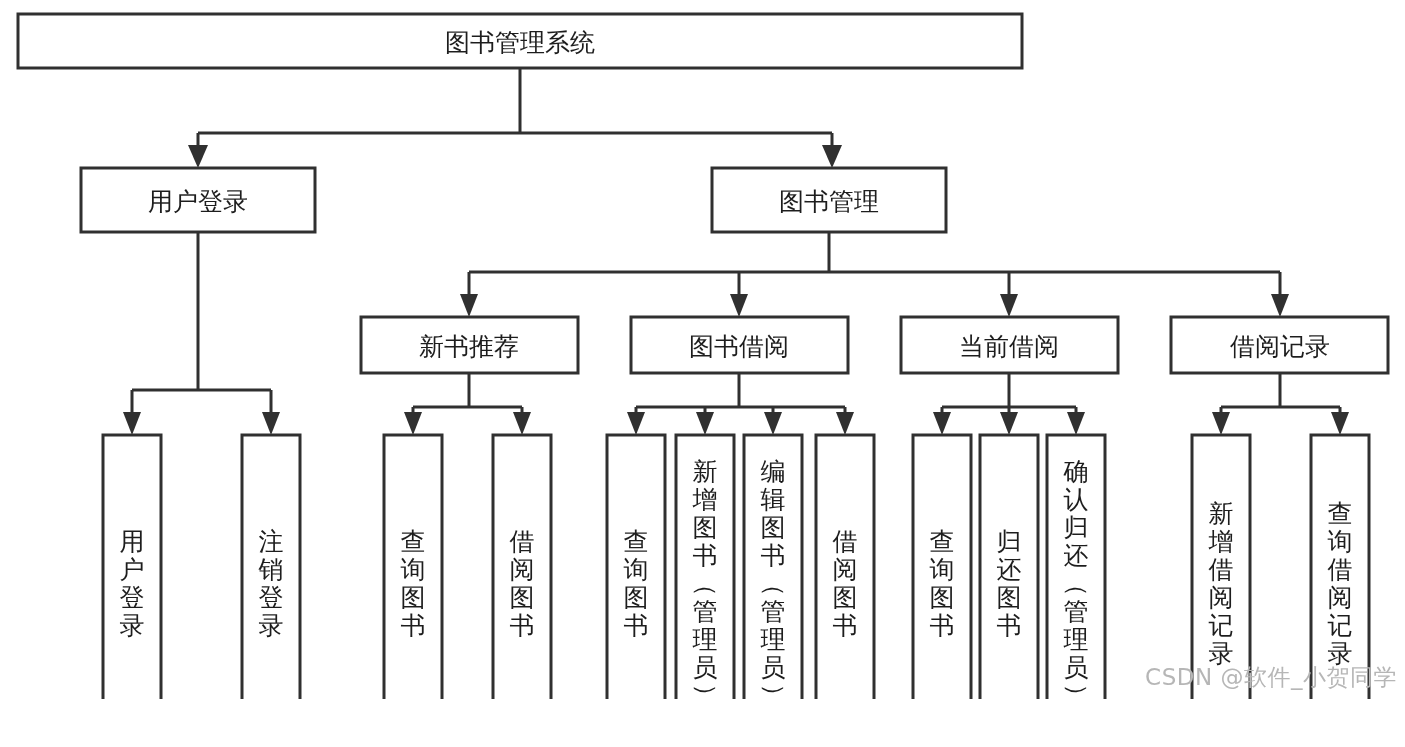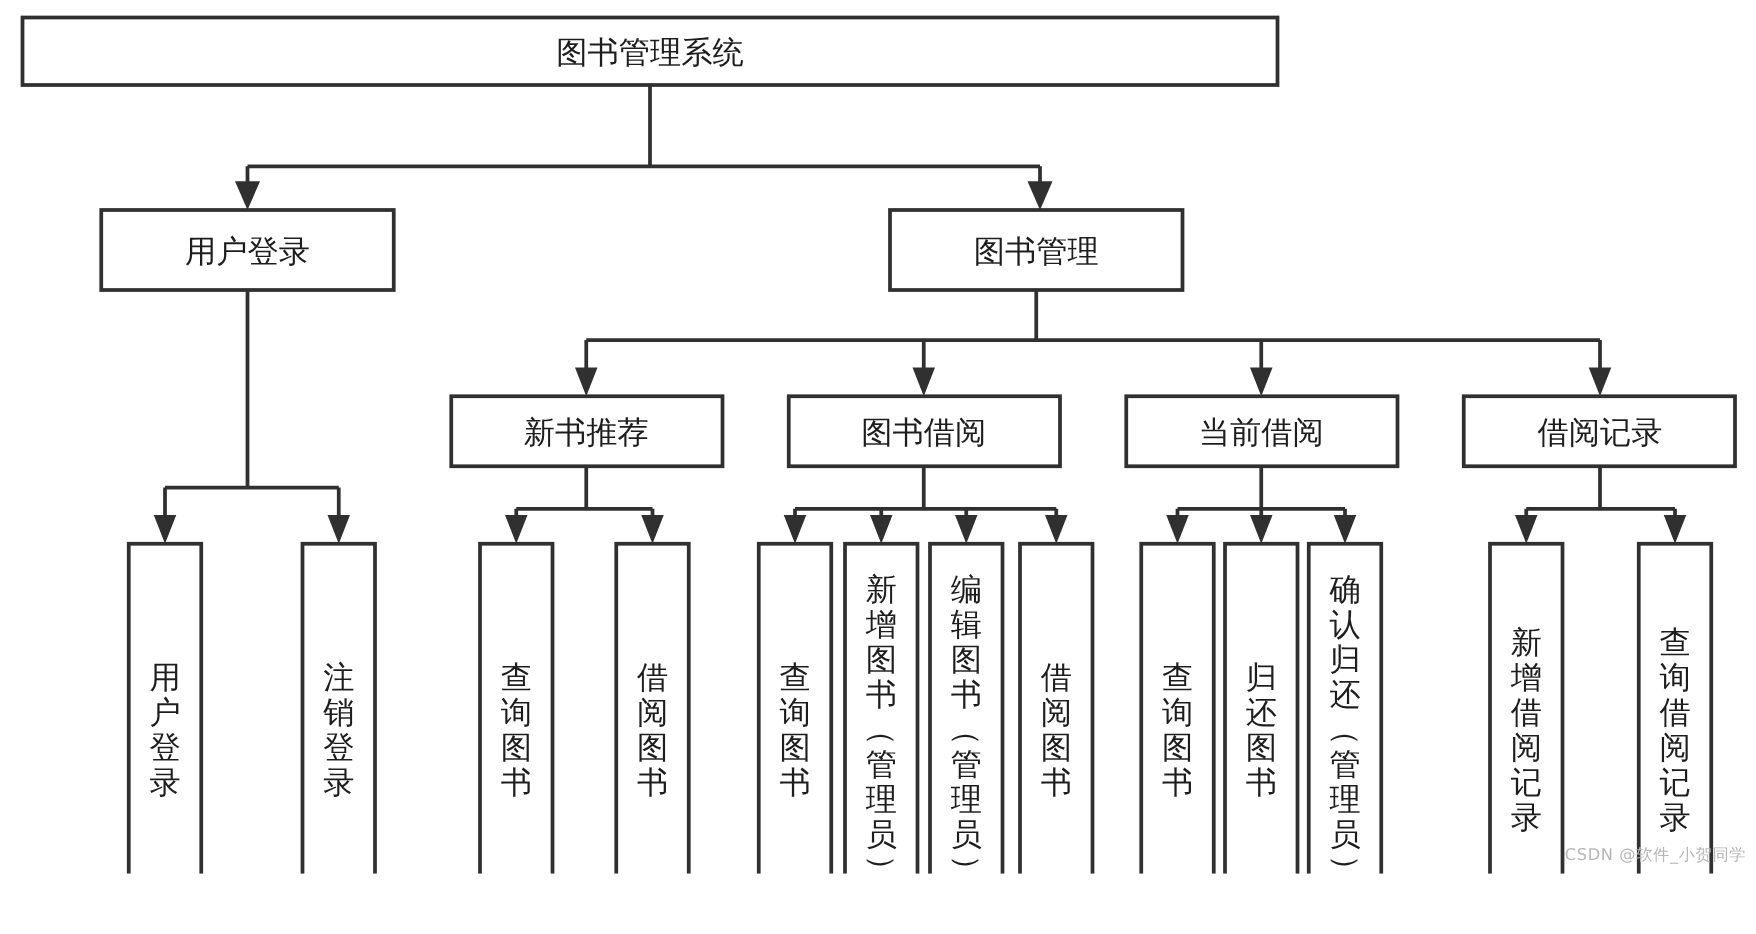--- a/index.html
+++ b/index.html
@@ -66,21 +66,21 @@
   }
   .leaf-label .rot {
     display: block;
     transform: rotate(90deg);
   }
   #watermark {
     position: absolute;
     right: 8px;
     bottom: 6px;
     font-family: "DejaVu Sans", "Liberation Sans", sans-serif;
-    font-size: 13px;
+    font-size: 23px;
     color: #b6b6b6;
     letter-spacing: 0.5px;
     white-space: nowrap;
   }
 </style>
 </head>
 <body>
 
 <div id="page">
 

